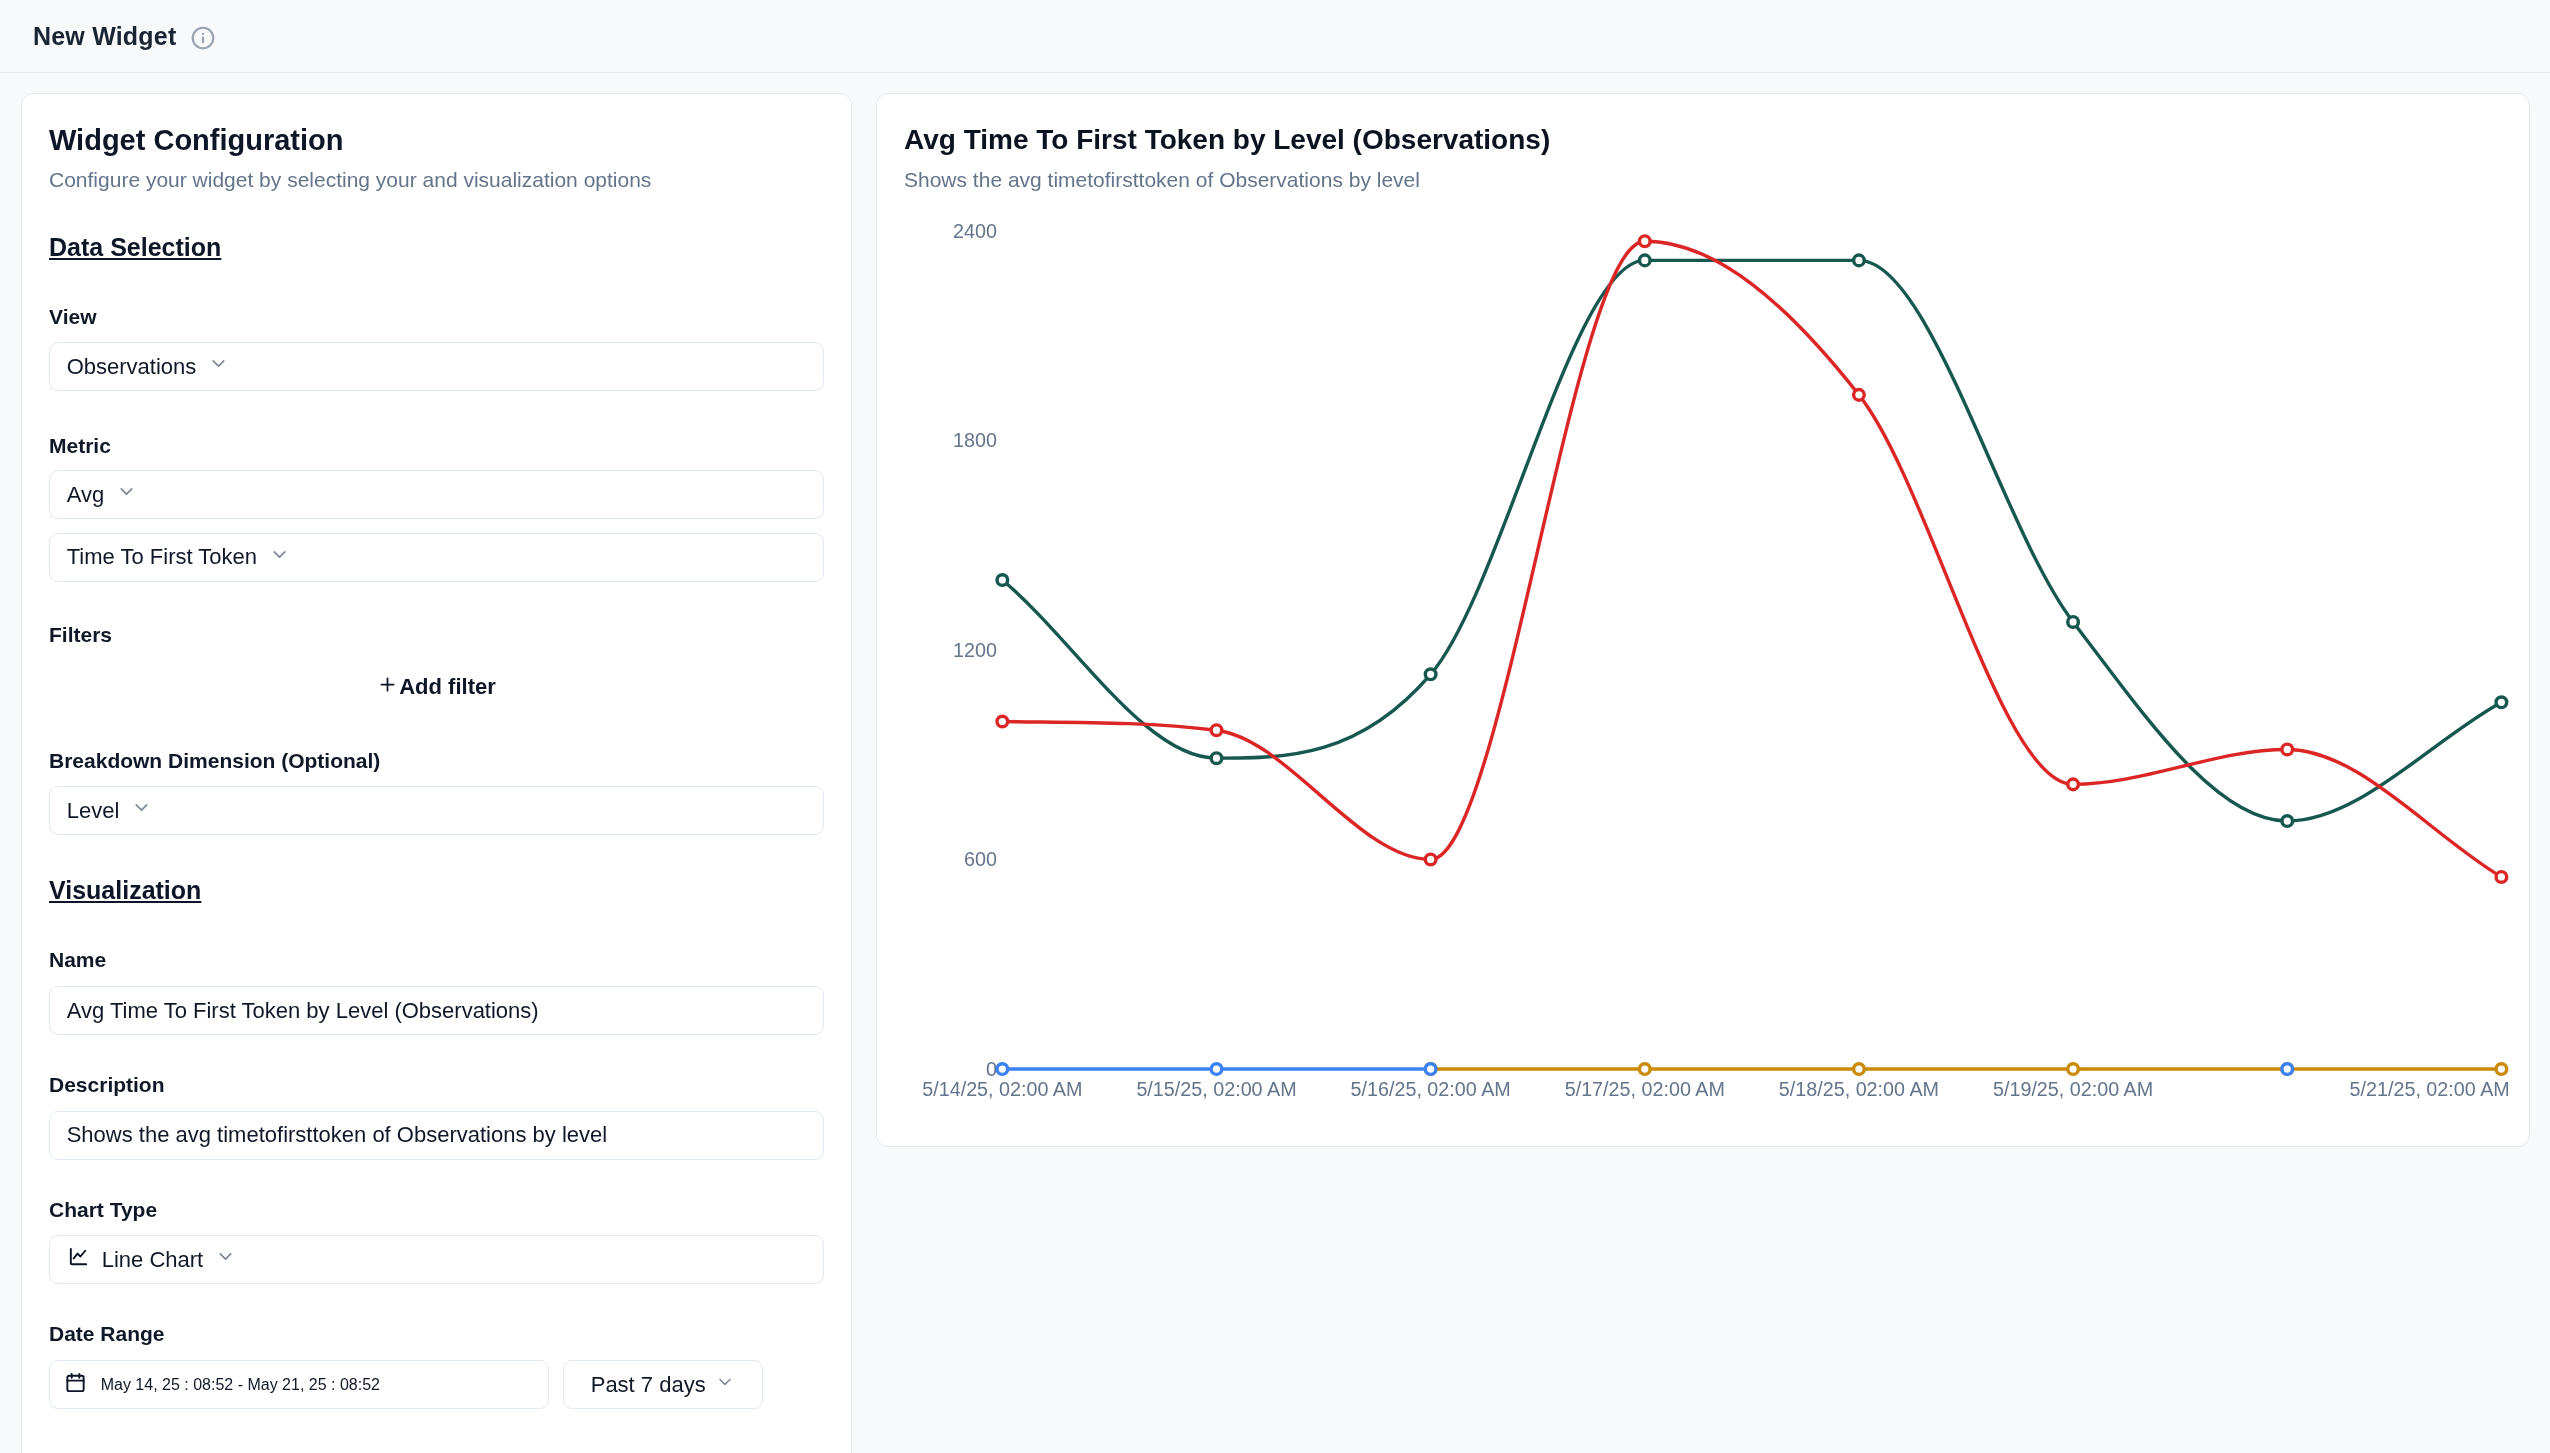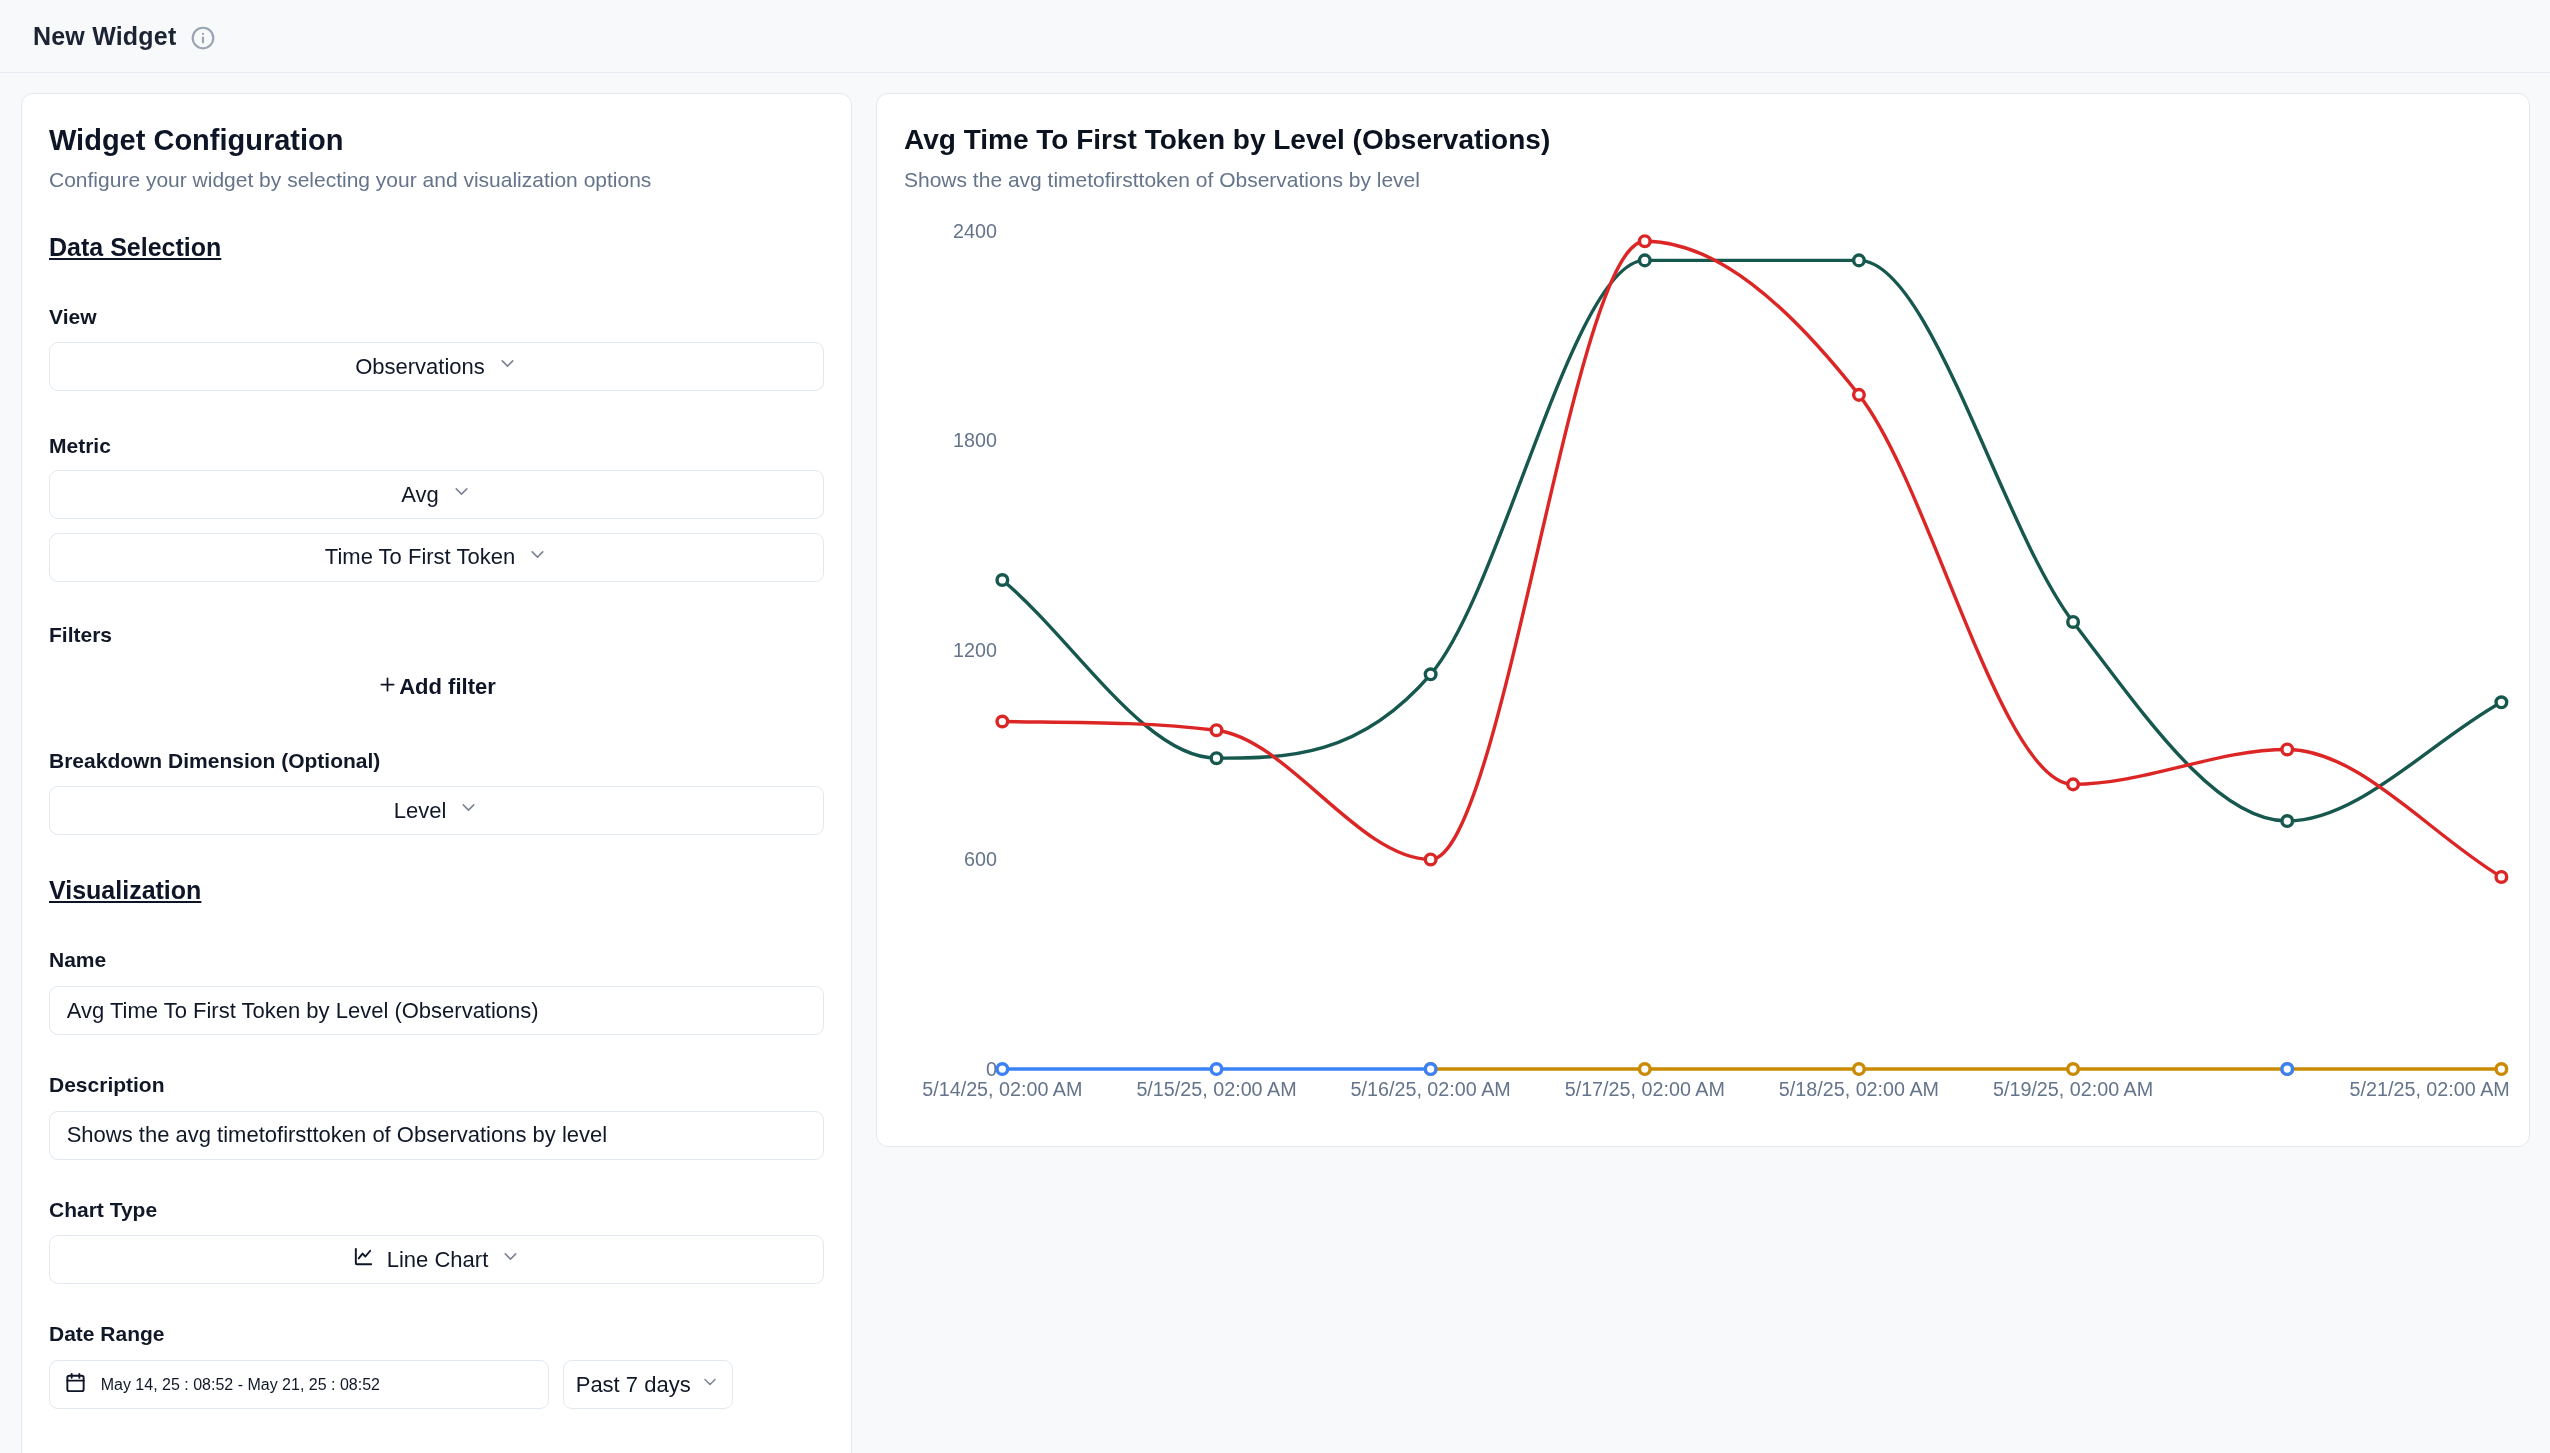--- a/index.html
+++ b/index.html
@@ -24,41 +24,41 @@
   .cfg-title { margin-top:30px; font-size:29px; font-weight:700; color:#0d1526; }
   .cfg-sub { margin-top:10.6px; font-size:21px; color:#64748b; }
   .section-h { margin-top:41px; font-size:25px; font-weight:700; color:#0d1526;text-decoration:underline; }
   .fld-label { display:block; margin-top:43px; font-size:21px; font-weight:600; color:#101828; }
   .select, .text-input {
     margin-top:13.7px; width:100%; height:49px;
     border:1.5px solid #e2e8f0; border-radius:9px; background:#fff;
     display:flex; align-items:center; gap:12px;
     padding:0 16.7px; font-size:22px; color:#101828;
   }
-  .select { justify-content:center; cursor:pointer; }
+  .select { justify-content:flex-start; cursor:pointer; }
   .select .val { display:flex; align-items:center; gap:12px; }
   .text-input {
     display:block; font-family:"Liberation Sans","DejaVu Sans",sans-serif;
     line-height:46px; outline:none;
   }
   .ghost-btn {
     margin-top:16.7px; width:100%; height:47px; border:none; background:transparent;
     display:flex; align-items:center; justify-content:center; gap:1px;
     font-size:22px; font-weight:600; color:#0d1526; cursor:pointer;
     font-family:"Liberation Sans","DejaVu Sans",sans-serif;
   }
   .row { display:flex; gap:13.7px; margin-top:13.7px; }
   .date-btn {
     width:500px; height:49px; border:1.5px solid #e2e8f0; border-radius:9px; background:#fff;
     display:flex; align-items:center; gap:13.7px; padding:0 14px;
     font-size:16px; font-weight:500; color:#101828; cursor:pointer;
     font-family:"Liberation Sans","DejaVu Sans",sans-serif;
   }
   .preset-btn {
-    width:170px; height:49px; border:1.5px solid #e2e8f0; border-radius:9px; background:#fff;
+    width:200px; height:49px; border:1.5px solid #e2e8f0; border-radius:9px; background:#fff;
     display:flex; align-items:center; justify-content:center; gap:9px;
     font-size:22px; font-weight:500; color:#101828; cursor:pointer;
     font-family:"Liberation Sans","DejaVu Sans",sans-serif;
   }
   
   .chart-title { font-size:28px; font-weight:700; color:#0b1220; }
   .chart-sub { margin-top:12px; font-size:21px; color:#64748b; }
   #chart-svg { position:absolute; left:0; top:0; }
   #chart-svg text.tick { font-family:"Liberation Sans","DejaVu Sans",sans-serif; font-size:26px; fill:#64748b; }
 </style>

